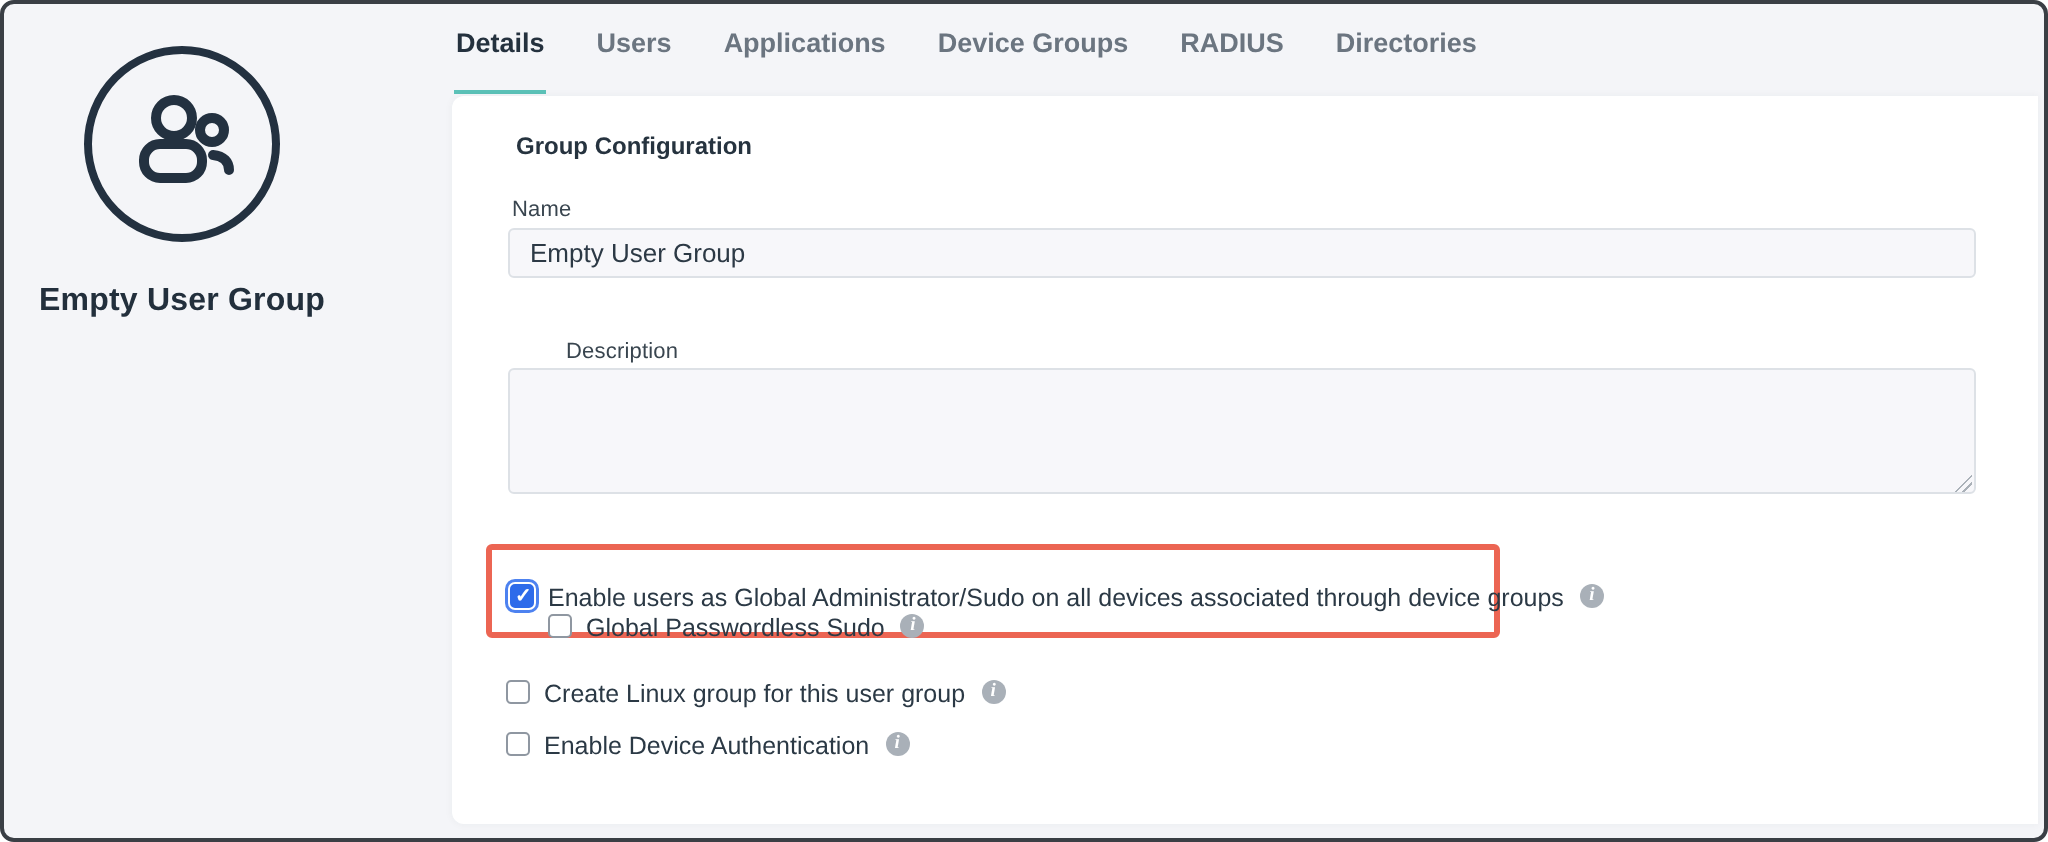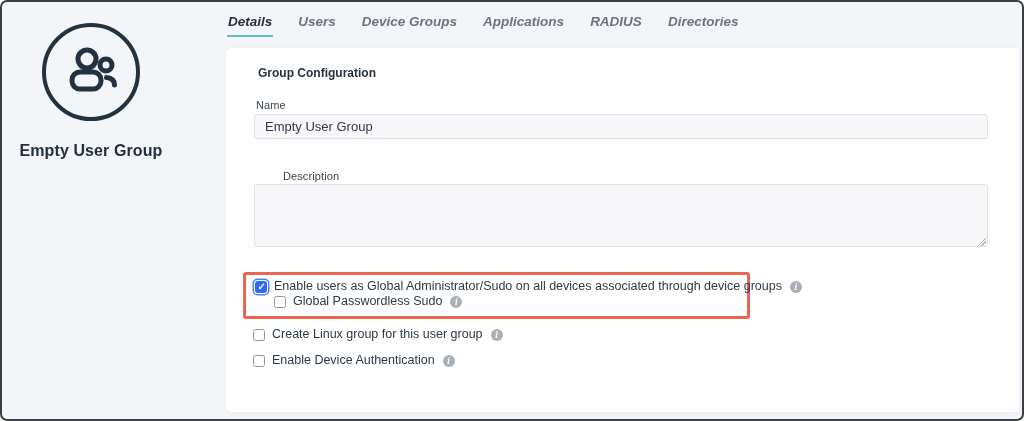--- a/index.html
+++ b/index.html
@@ -27,23 +27,23 @@
     letter-spacing:0.1px;
   }
 
   
   .tabs {
     position:absolute; left:225px; top:9px;
     display:flex; gap:24px; align-items:flex-end;
   }
   .tab {
     font-size:13.5px; font-weight:600; color:#6b7580;
-    padding:3px 1px 6px 1px;
+    padding:3px 1px 16px 1px;
     border-bottom:2.5px solid transparent;
-    cursor:pointer; white-space:nowrap;font-style:italic;
+    cursor:pointer; white-space:nowrap;
   }
   .tab.active {
     color:#24313e; font-weight:700;
     border-bottom-color:#5cc2b8;
   }
 
   
   .panel {
     position:absolute; left:224px; top:46px; right:3px; bottom:7px;
     background:#ffffff;
@@ -85,22 +85,23 @@
     position:absolute; left:17px; top:224px;
     width:507px; height:47px;
     border:3px solid #ec6553;
     border-radius:3px;
     pointer-events:none;
   }
 
   
   .cbrow {
     position:absolute;
-    display:flex; align-items:flex-end; gap:7px;
+    display:flex; align-items:flex-start; gap:7px;
     white-space:nowrap;
+    margin-top:13px;
   }
   .cbrow-1 { left:29px;  top:231px; }
   .cbrow-2 { left:48px;  top:246px; }
   .cbrow-3 { left:27px;  top:279px; }
   .cbrow-4 { left:27px;  top:305px; }
 
   .cb {
     position:relative;
     width:12px; height:12px; flex:0 0 12px;
     background:#fff;
@@ -139,22 +140,22 @@
       <rect x="32" y="51" width="29" height="17" rx="8" fill="none" stroke="#233140" stroke-width="5"></rect>
       <circle cx="66" cy="44" r="6" fill="none" stroke="#233140" stroke-width="5"></circle>
       <path d="M 66.5 56.5 c 5.5 0.5 8 3.5 8 7.5" fill="none" stroke="#233140" stroke-width="5" stroke-linecap="round"></path>
     </svg>
   </div>
   <div class="group-title">Empty User Group</div>
 
   <div class="tabs">
     <div class="tab active">Details</div>
     <div class="tab">Users</div>
+    <div class="tab">Applications</div>
     <div class="tab">Device Groups</div>
-    <div class="tab">Applications</div>
     <div class="tab">RADIUS</div>
     <div class="tab">Directories</div>
   </div>
 
   <div class="panel">
 
     <div class="panel-heading">Group Configuration</div>
 
     <div class="field-label lbl-name">Name</div>
     <input class="text-input" type="text" value="Empty User Group" style="">

